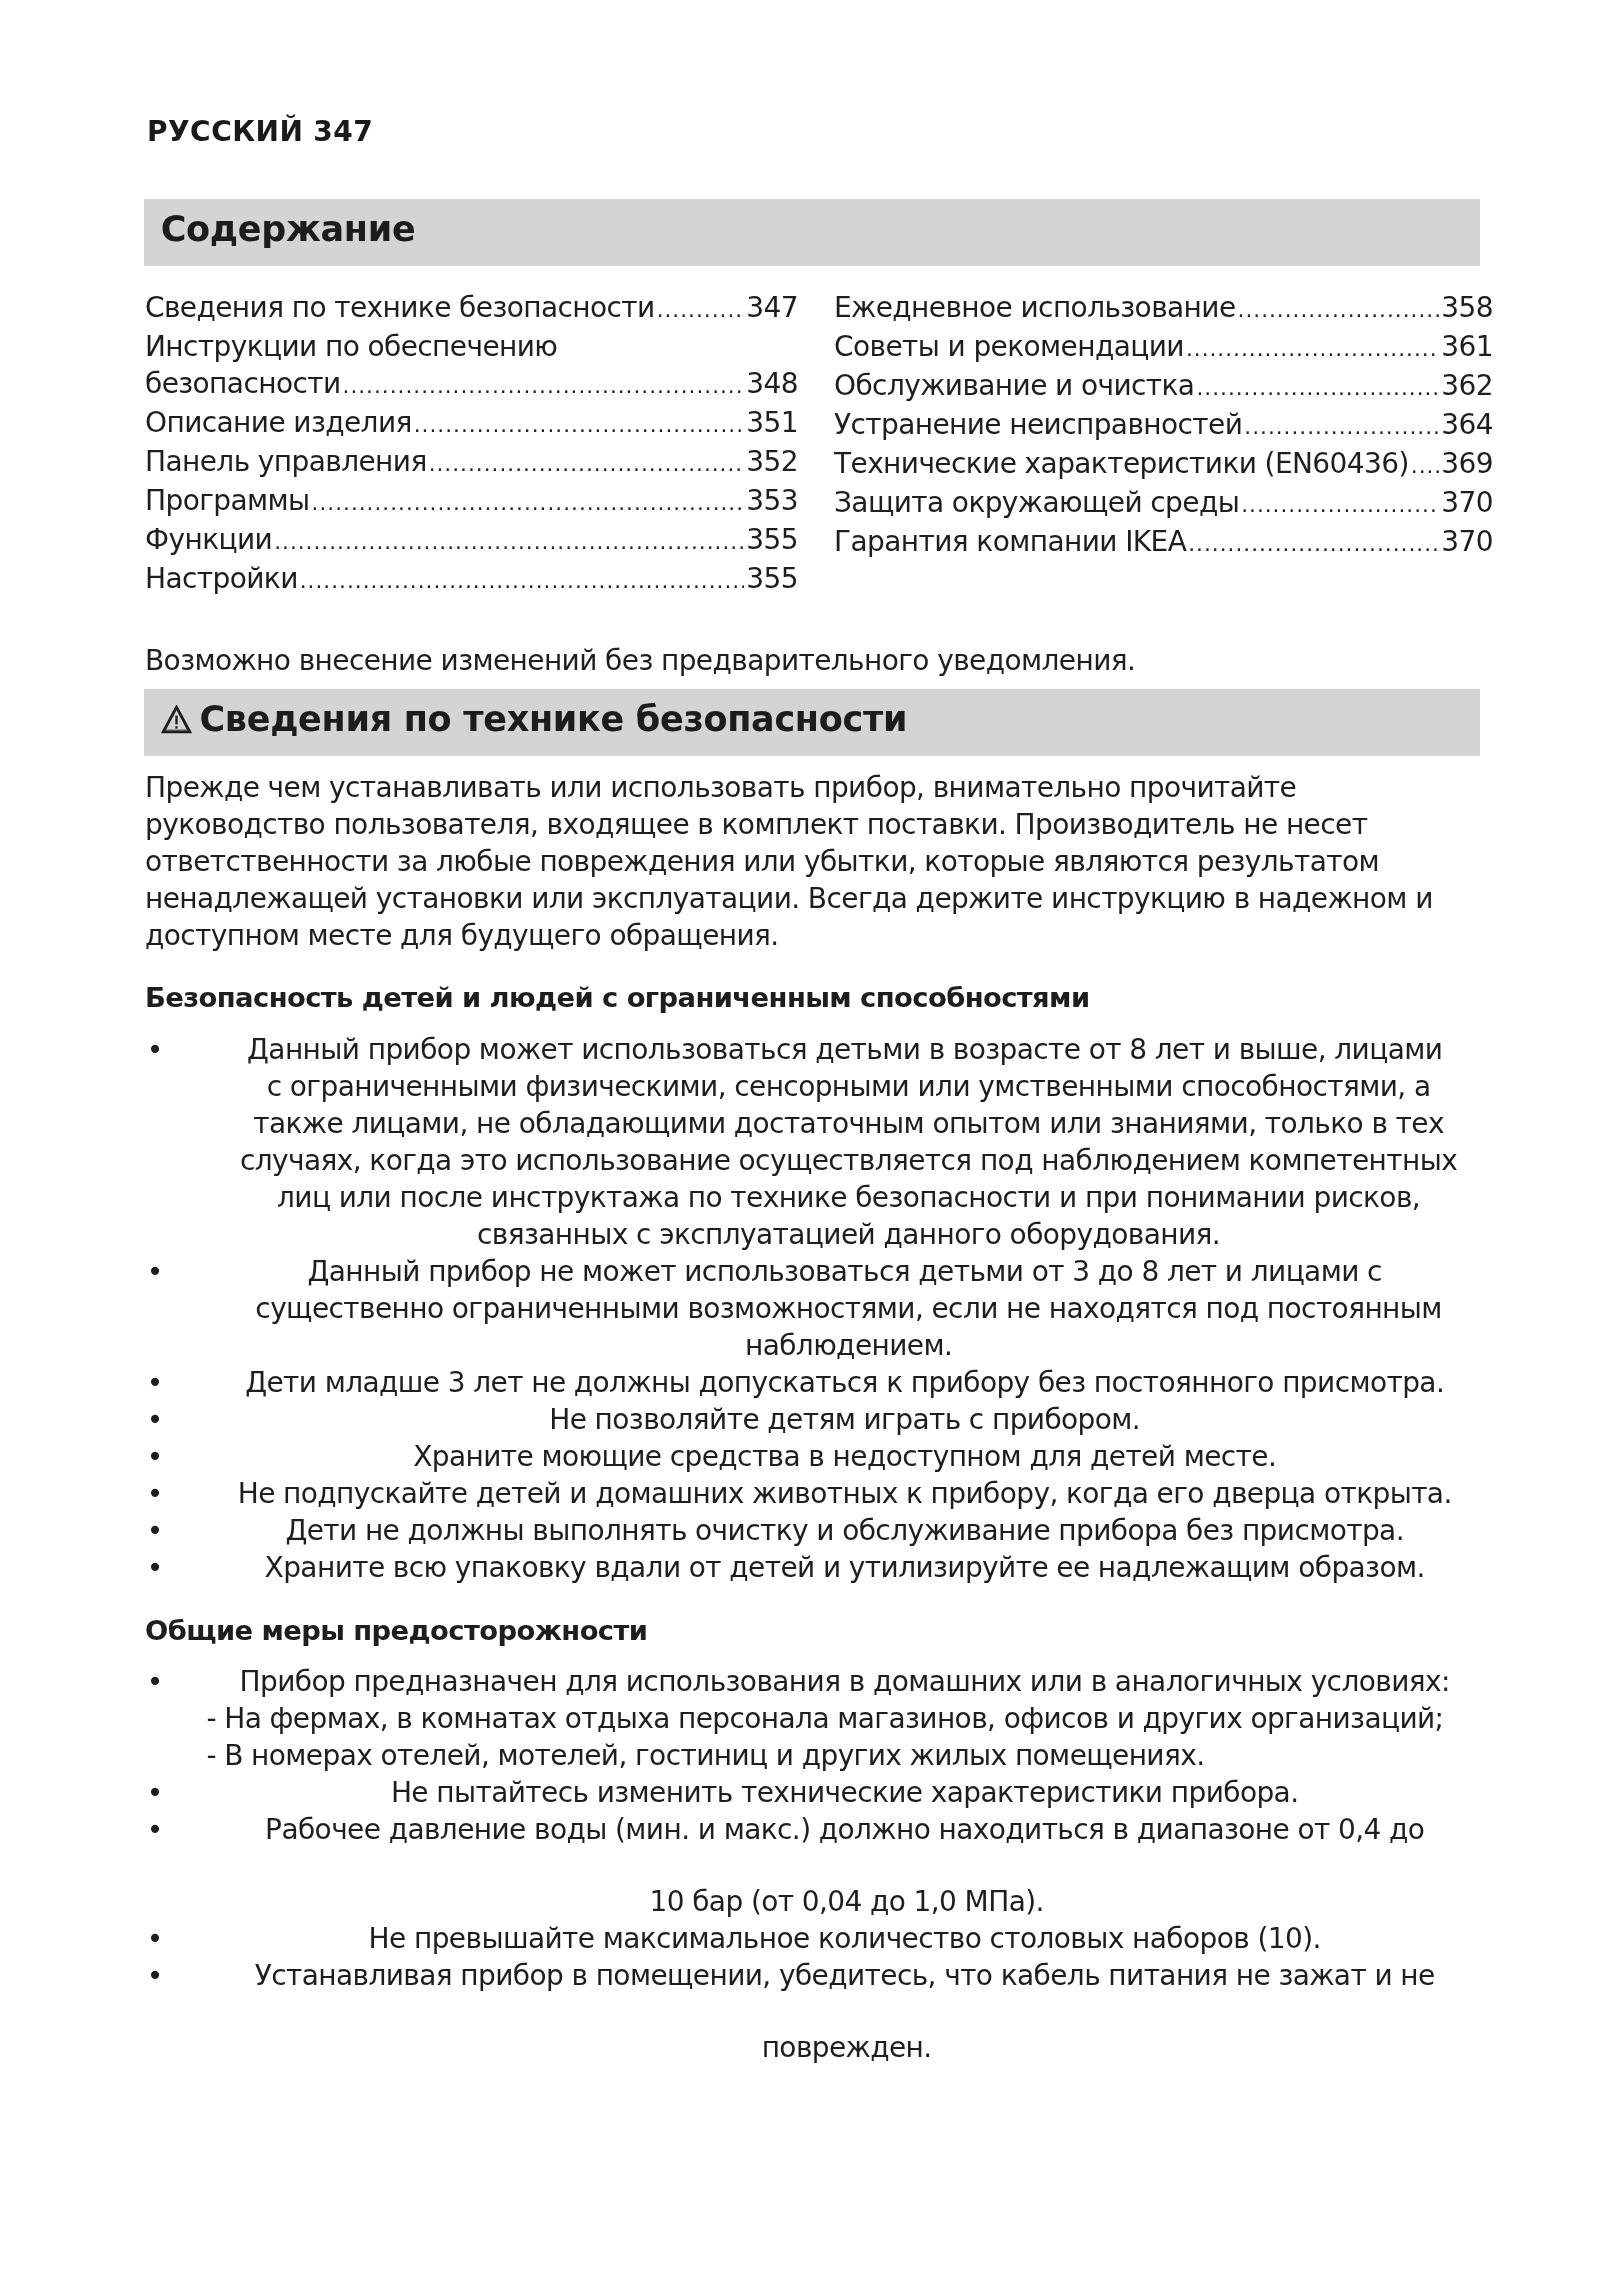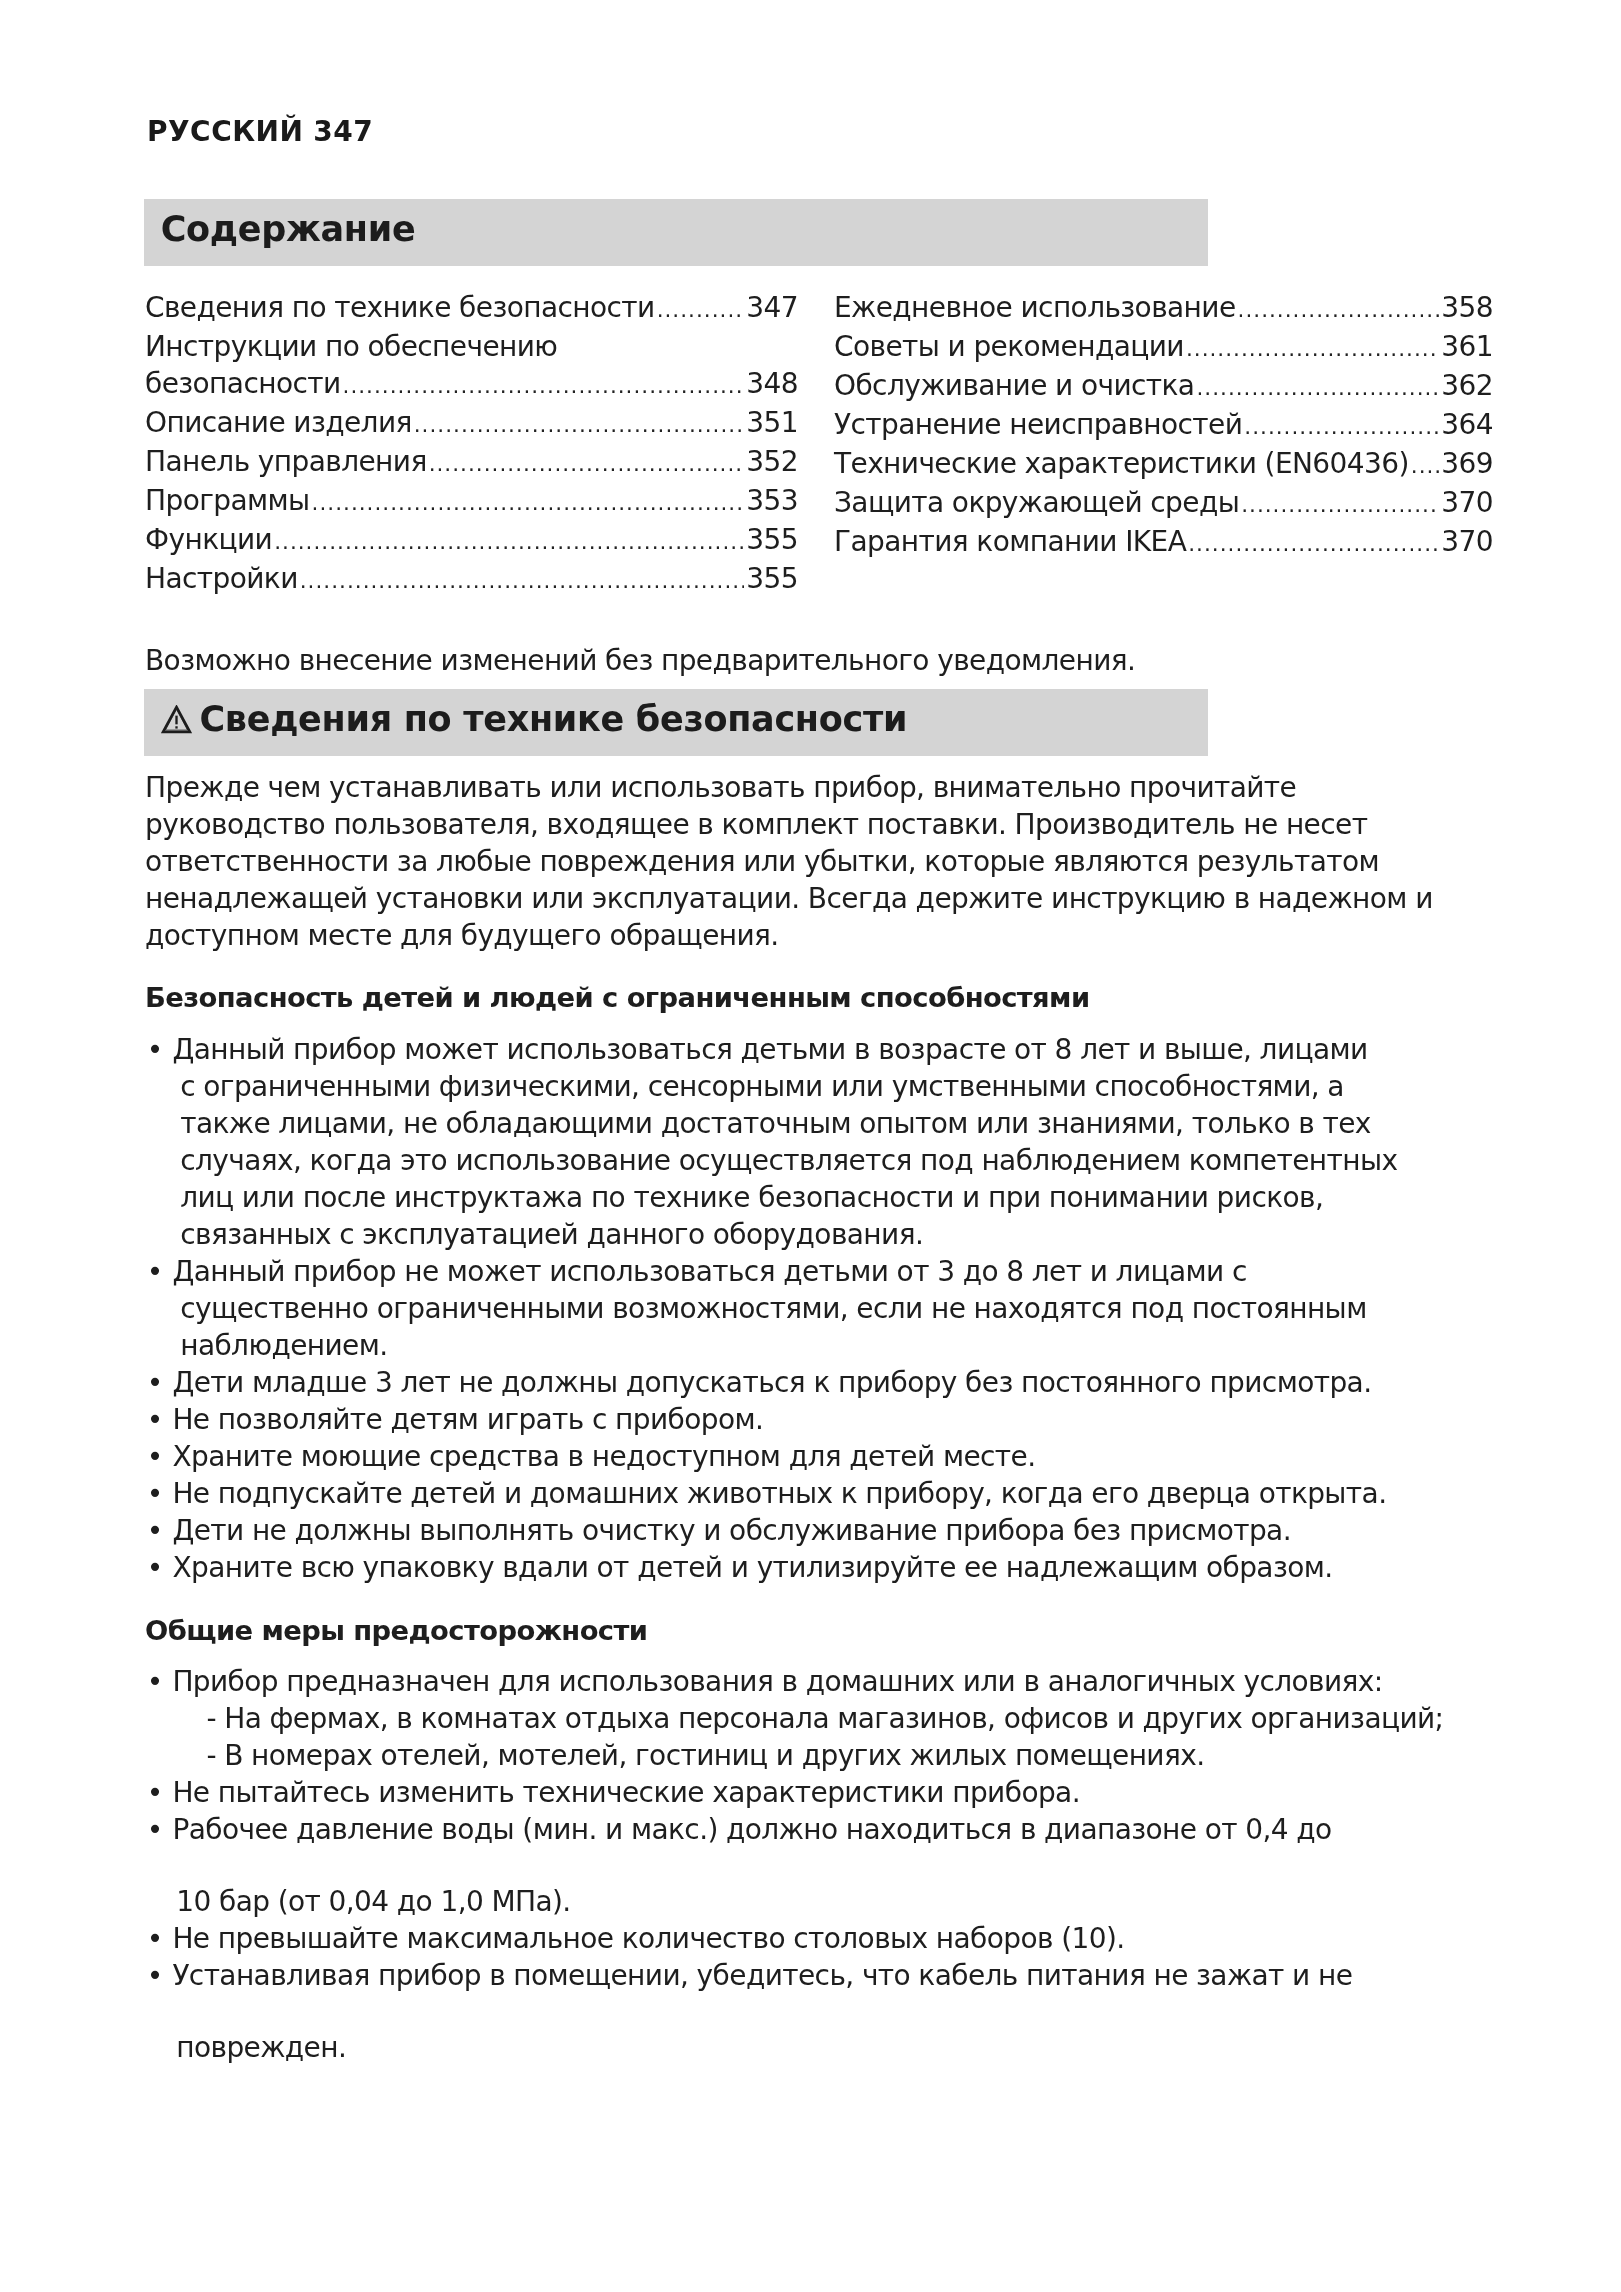--- a/index.html
+++ b/index.html
@@ -8,21 +8,21 @@
       font-family: "DejaVu Sans", "Liberation Sans", sans-serif;
       color: #1e1e1e;
     }
     .page-label {
       position: absolute; left: 147px; top: 115px;
       font-size: 28px; font-weight: bold; letter-spacing: 0.5px;
       color: #1a1a1a; white-space: nowrap;
     }
     .page-label .num { margin-left: 9.8px; }
     .section-bar {
-      position: absolute; left: 144px; width: 1064px; height: 67px;
+      position: absolute; left: 144px; width: 1336px; height: 67px;
       background: #d4d4d4;
     }
     .section-bar .title {
       position: absolute; left: 16.7px; top: 9.8px;
       font-size: 35px; font-weight: bold; color: #1c1c1c; white-space: nowrap;
       letter-spacing: -0.3px;
     }
     .warn-icon { display: inline-block; vertical-align: -2.9px; margin-right: 7.8px; }
     #toc-bar { top: 199px; }
     #safety-bar { top: 689px; }
@@ -57,21 +57,21 @@
     .blist {
       position: absolute; left: 145px; width: 1372px; margin: 0; padding: 0; list-style: none;
       font-size: 28px; line-height: 37px; letter-spacing: -0.6px;
     }
     #list-children { top: 1031px; }
     #list-general { top: 1663px; }
     .blist li { position: relative; padding-left: 27.4px; }
     .blist li .bullet {
       position: absolute; left: 0; top: 0; width: 19.6px; text-align: center;
     }
-    .blist li .ln { display: block; white-space: nowrap; }
+    .blist li .ln { display: block; white-space: nowrap; text-align: center; }
     .blist li .ln.cont { padding-left: 7.8px; }
     .blist li .ln.cont2 { padding-left: 3.9px; margin-top: 35px; }
     .blist .sub { display: block; white-space: nowrap; padding-left: 34px; }
   </style>
 </head>
 <body>
 
 <div class="page-label">
   <span>РУССКИЙ</span><span class="num">347</span>
 </div>

